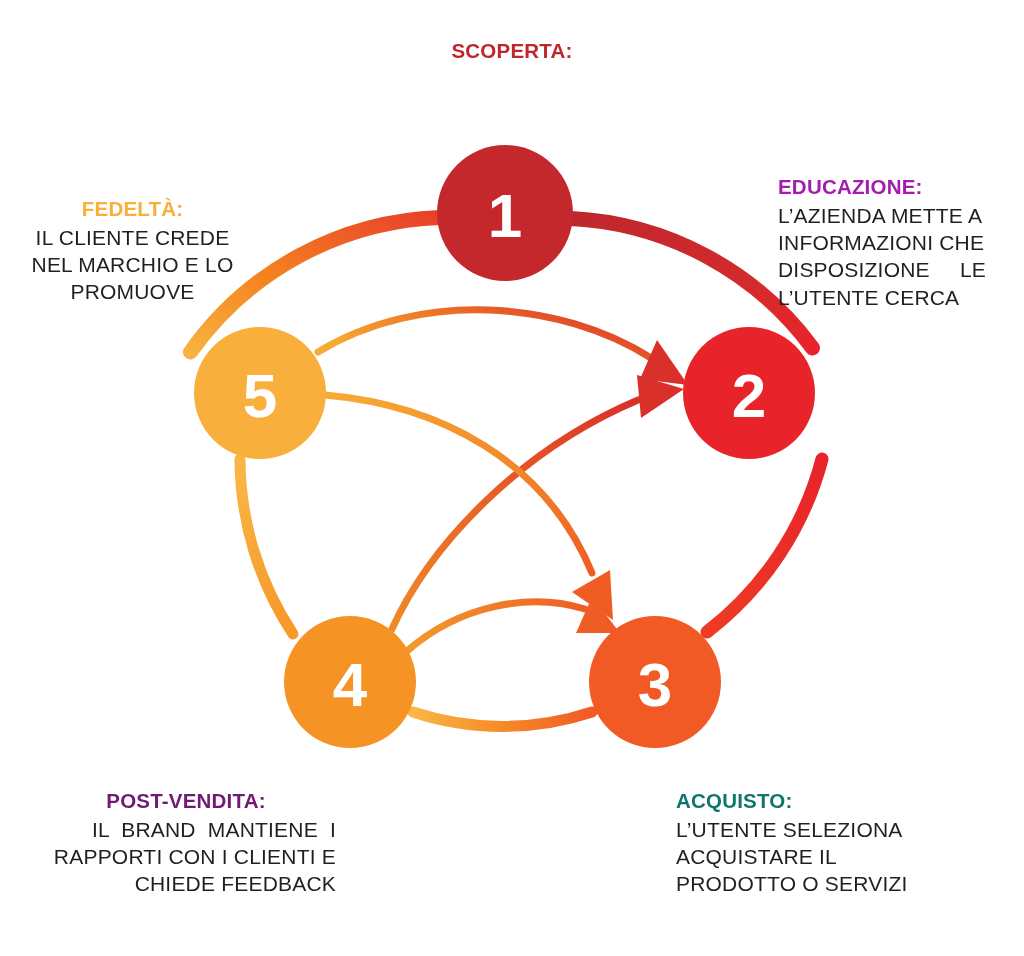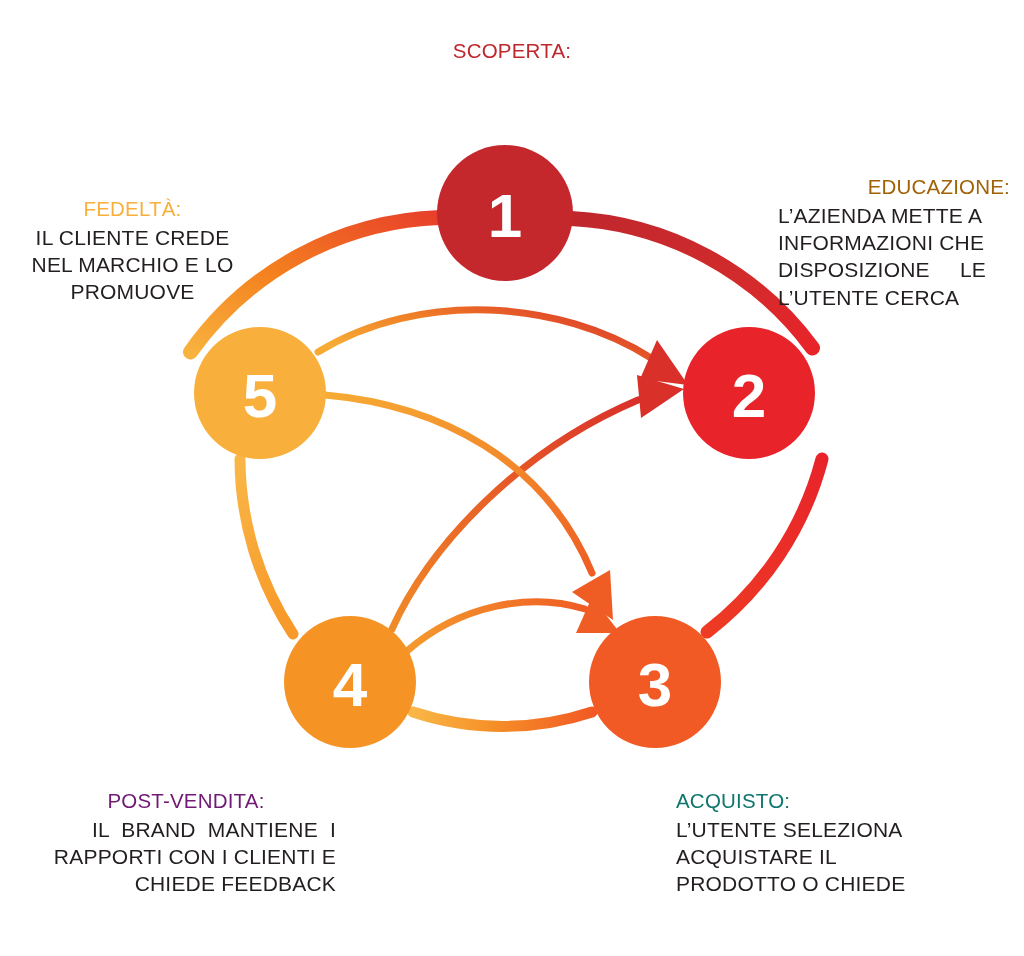--- a/index.html
+++ b/index.html
@@ -39,21 +39,21 @@
     letter-spacing: 0px;
   }
 
   
   .label-block {
     position: absolute;
     color: #231f20;
     line-height: 1.30;
   }
   .label-title {
-    font-weight: normal;
+    font-weight: bold;
     font-size: 20.5px;
     letter-spacing: 0.2px;
     margin: 0 0 1px 0;
     display: block;
   }
   .label-body {
     font-weight: 400;
     font-size: 21px;
     letter-spacing: 0.2px;
     color: #231f20;
@@ -201,35 +201,35 @@
         <text class="node-number" x="260" y="395">5</text>
       </g>
     </g>
   </svg>
 
   <div class="label-block" id="label-scoperta">
     <span class="label-title" style="color: rgb(192, 39, 45);">SCOPERTA:</span>
   </div>
 
   <div class="label-block" id="label-educazione">
-    <span class="label-title" style="color: #a16207; text-align: right;">EDUCAZIONE:</span>
+    <span class="label-title" style="color: #a21caf;">EDUCAZIONE:</span>
     <span class="label-body">
       <span class="ln">L’AZIENDA METTE A</span>
       <span class="ln">INFORMAZIONI CHE</span>
       <span class="ln">DISPOSIZIONE     LE</span>
       <span class="ln">L’UTENTE CERCA</span>
     </span>
   </div>
 
   <div class="label-block" id="label-acquisto">
     <span class="label-title" style="color: #0f766e;">ACQUISTO:</span>
     <span class="label-body">
       <span class="ln">L’UTENTE SELEZIONA</span>
       <span class="ln">ACQUISTARE IL</span>
-      <span class="ln">PRODOTTO O CHIEDE</span>
+      <span class="ln">PRODOTTO O SERVIZI</span>
     </span>
   </div>
 
   <div class="label-block" id="label-postvendita">
     <span class="label-title" style="color: #701a75;">POST-VENDITA:</span>
     <span class="label-body">
       <span class="ln">IL  BRAND  MANTIENE  I</span>
       <span class="ln">RAPPORTI CON I CLIENTI E</span>
       <span class="ln">CHIEDE FEEDBACK</span>
     </span>

